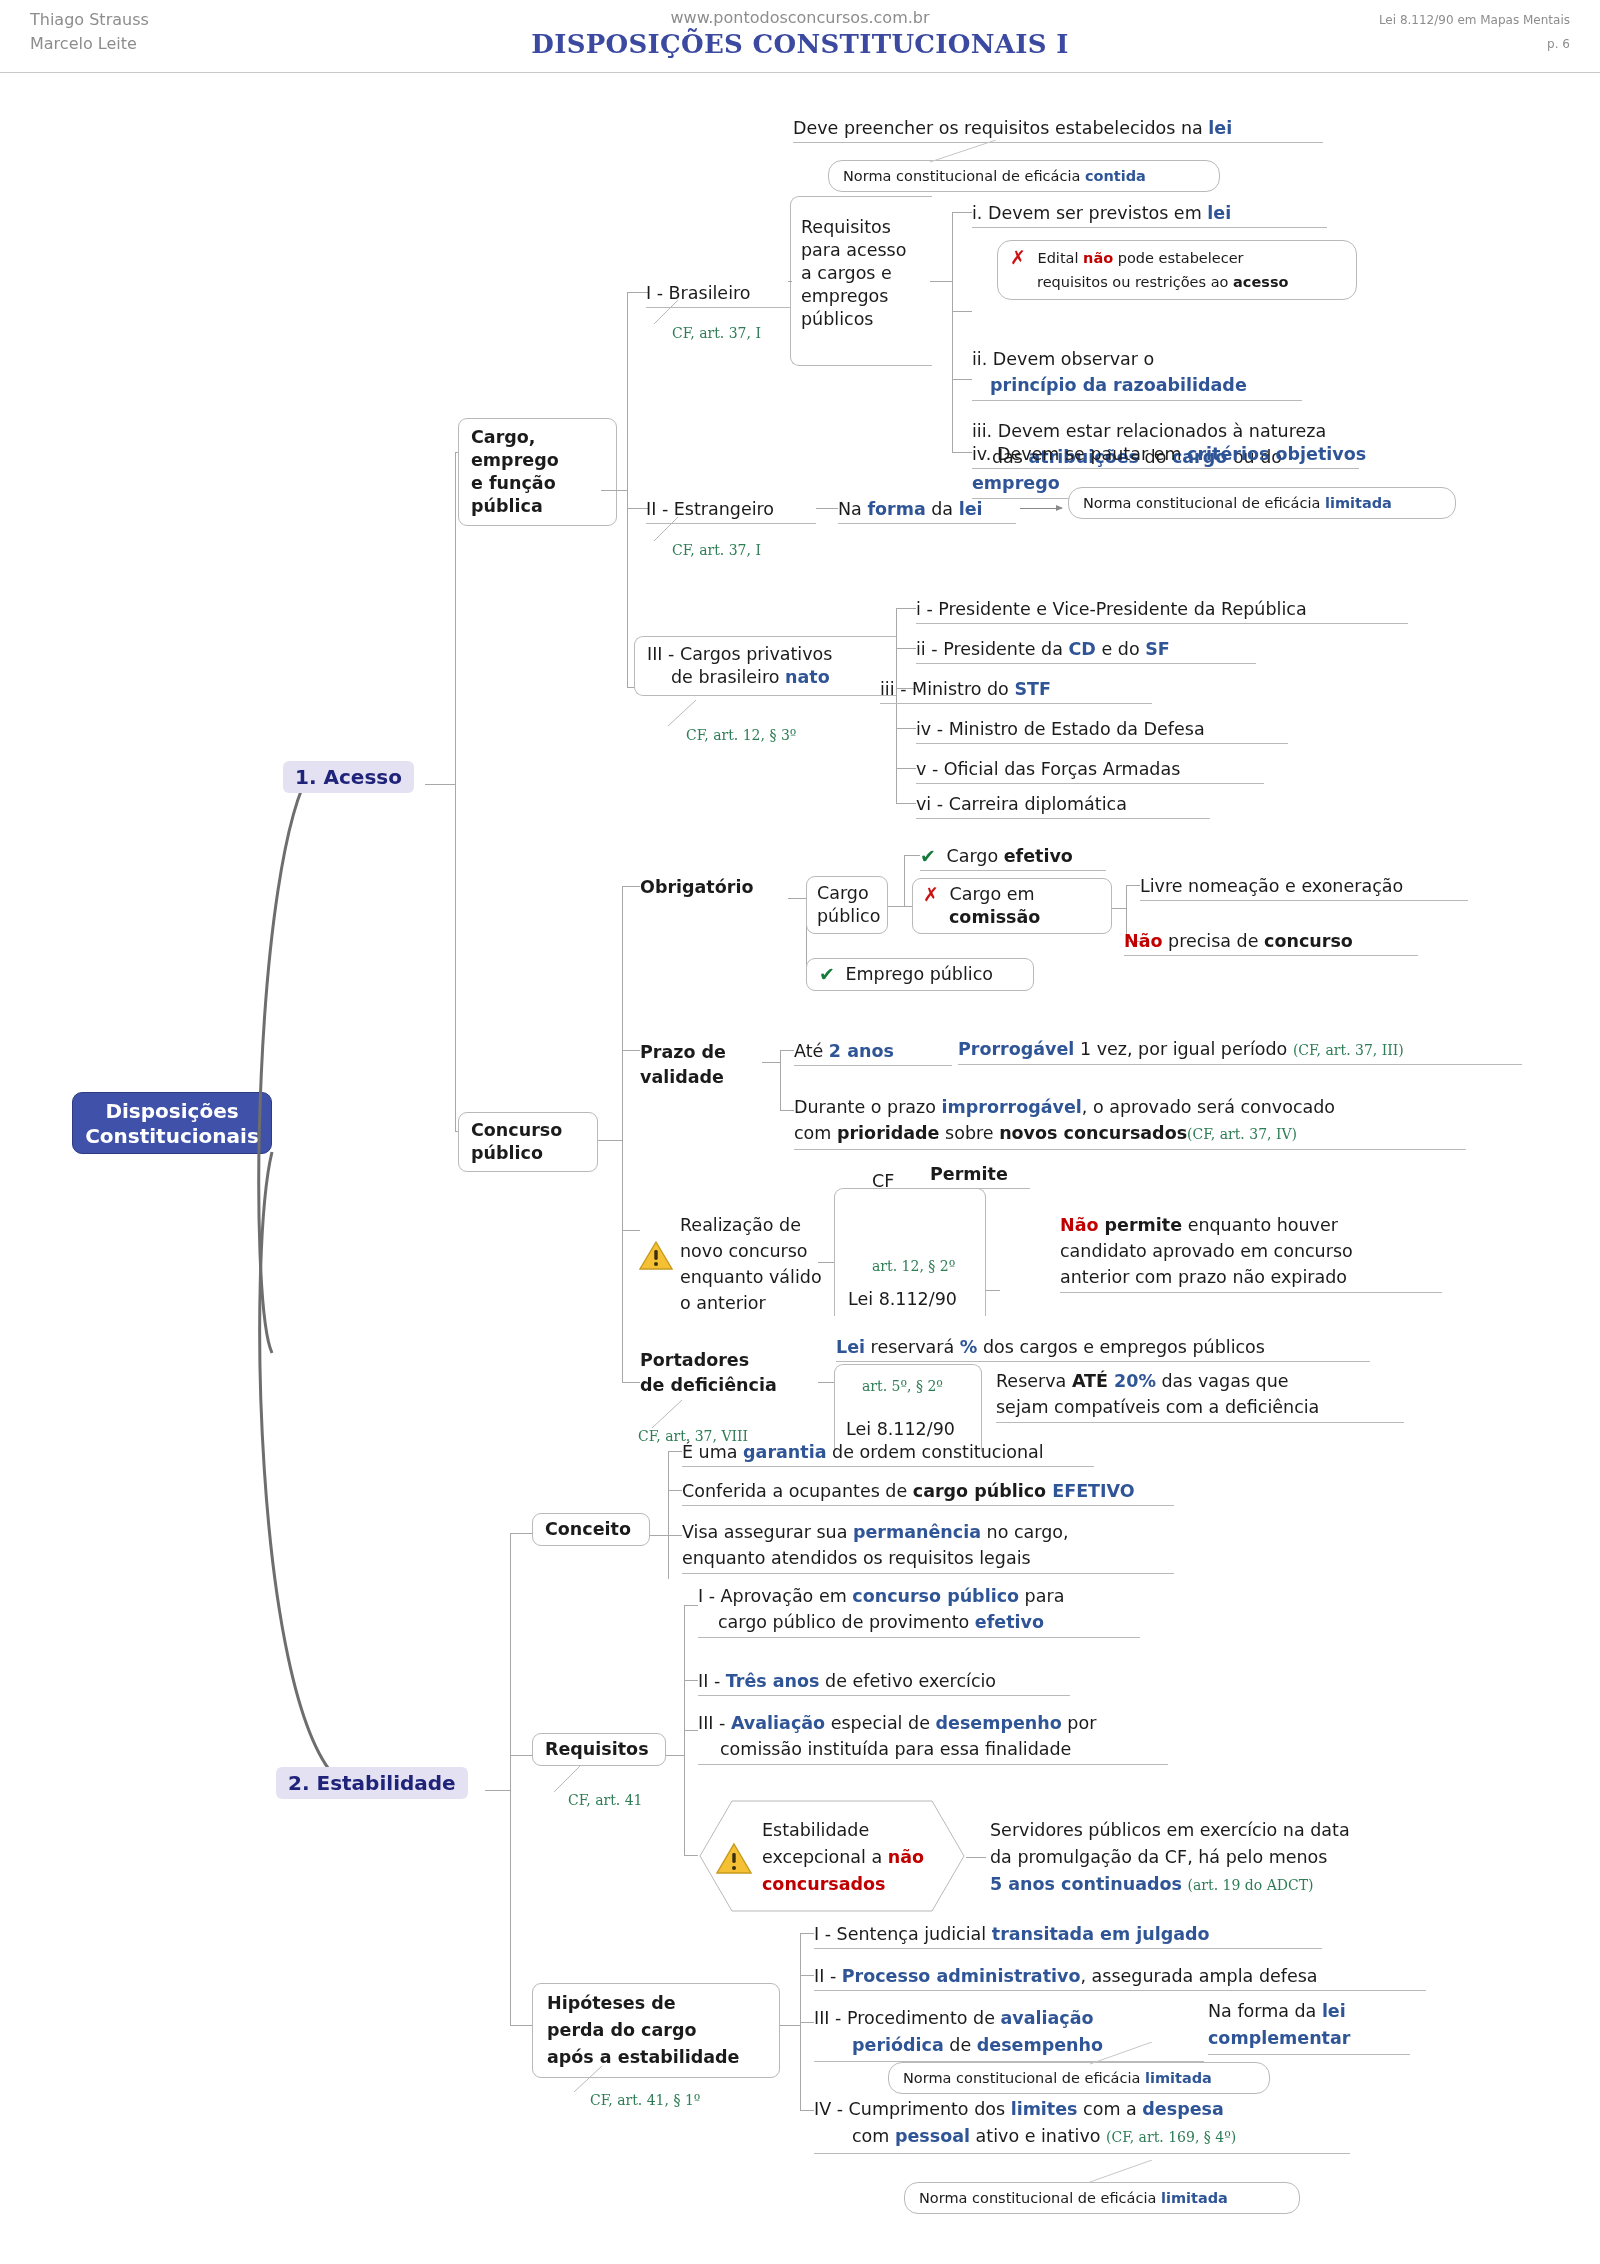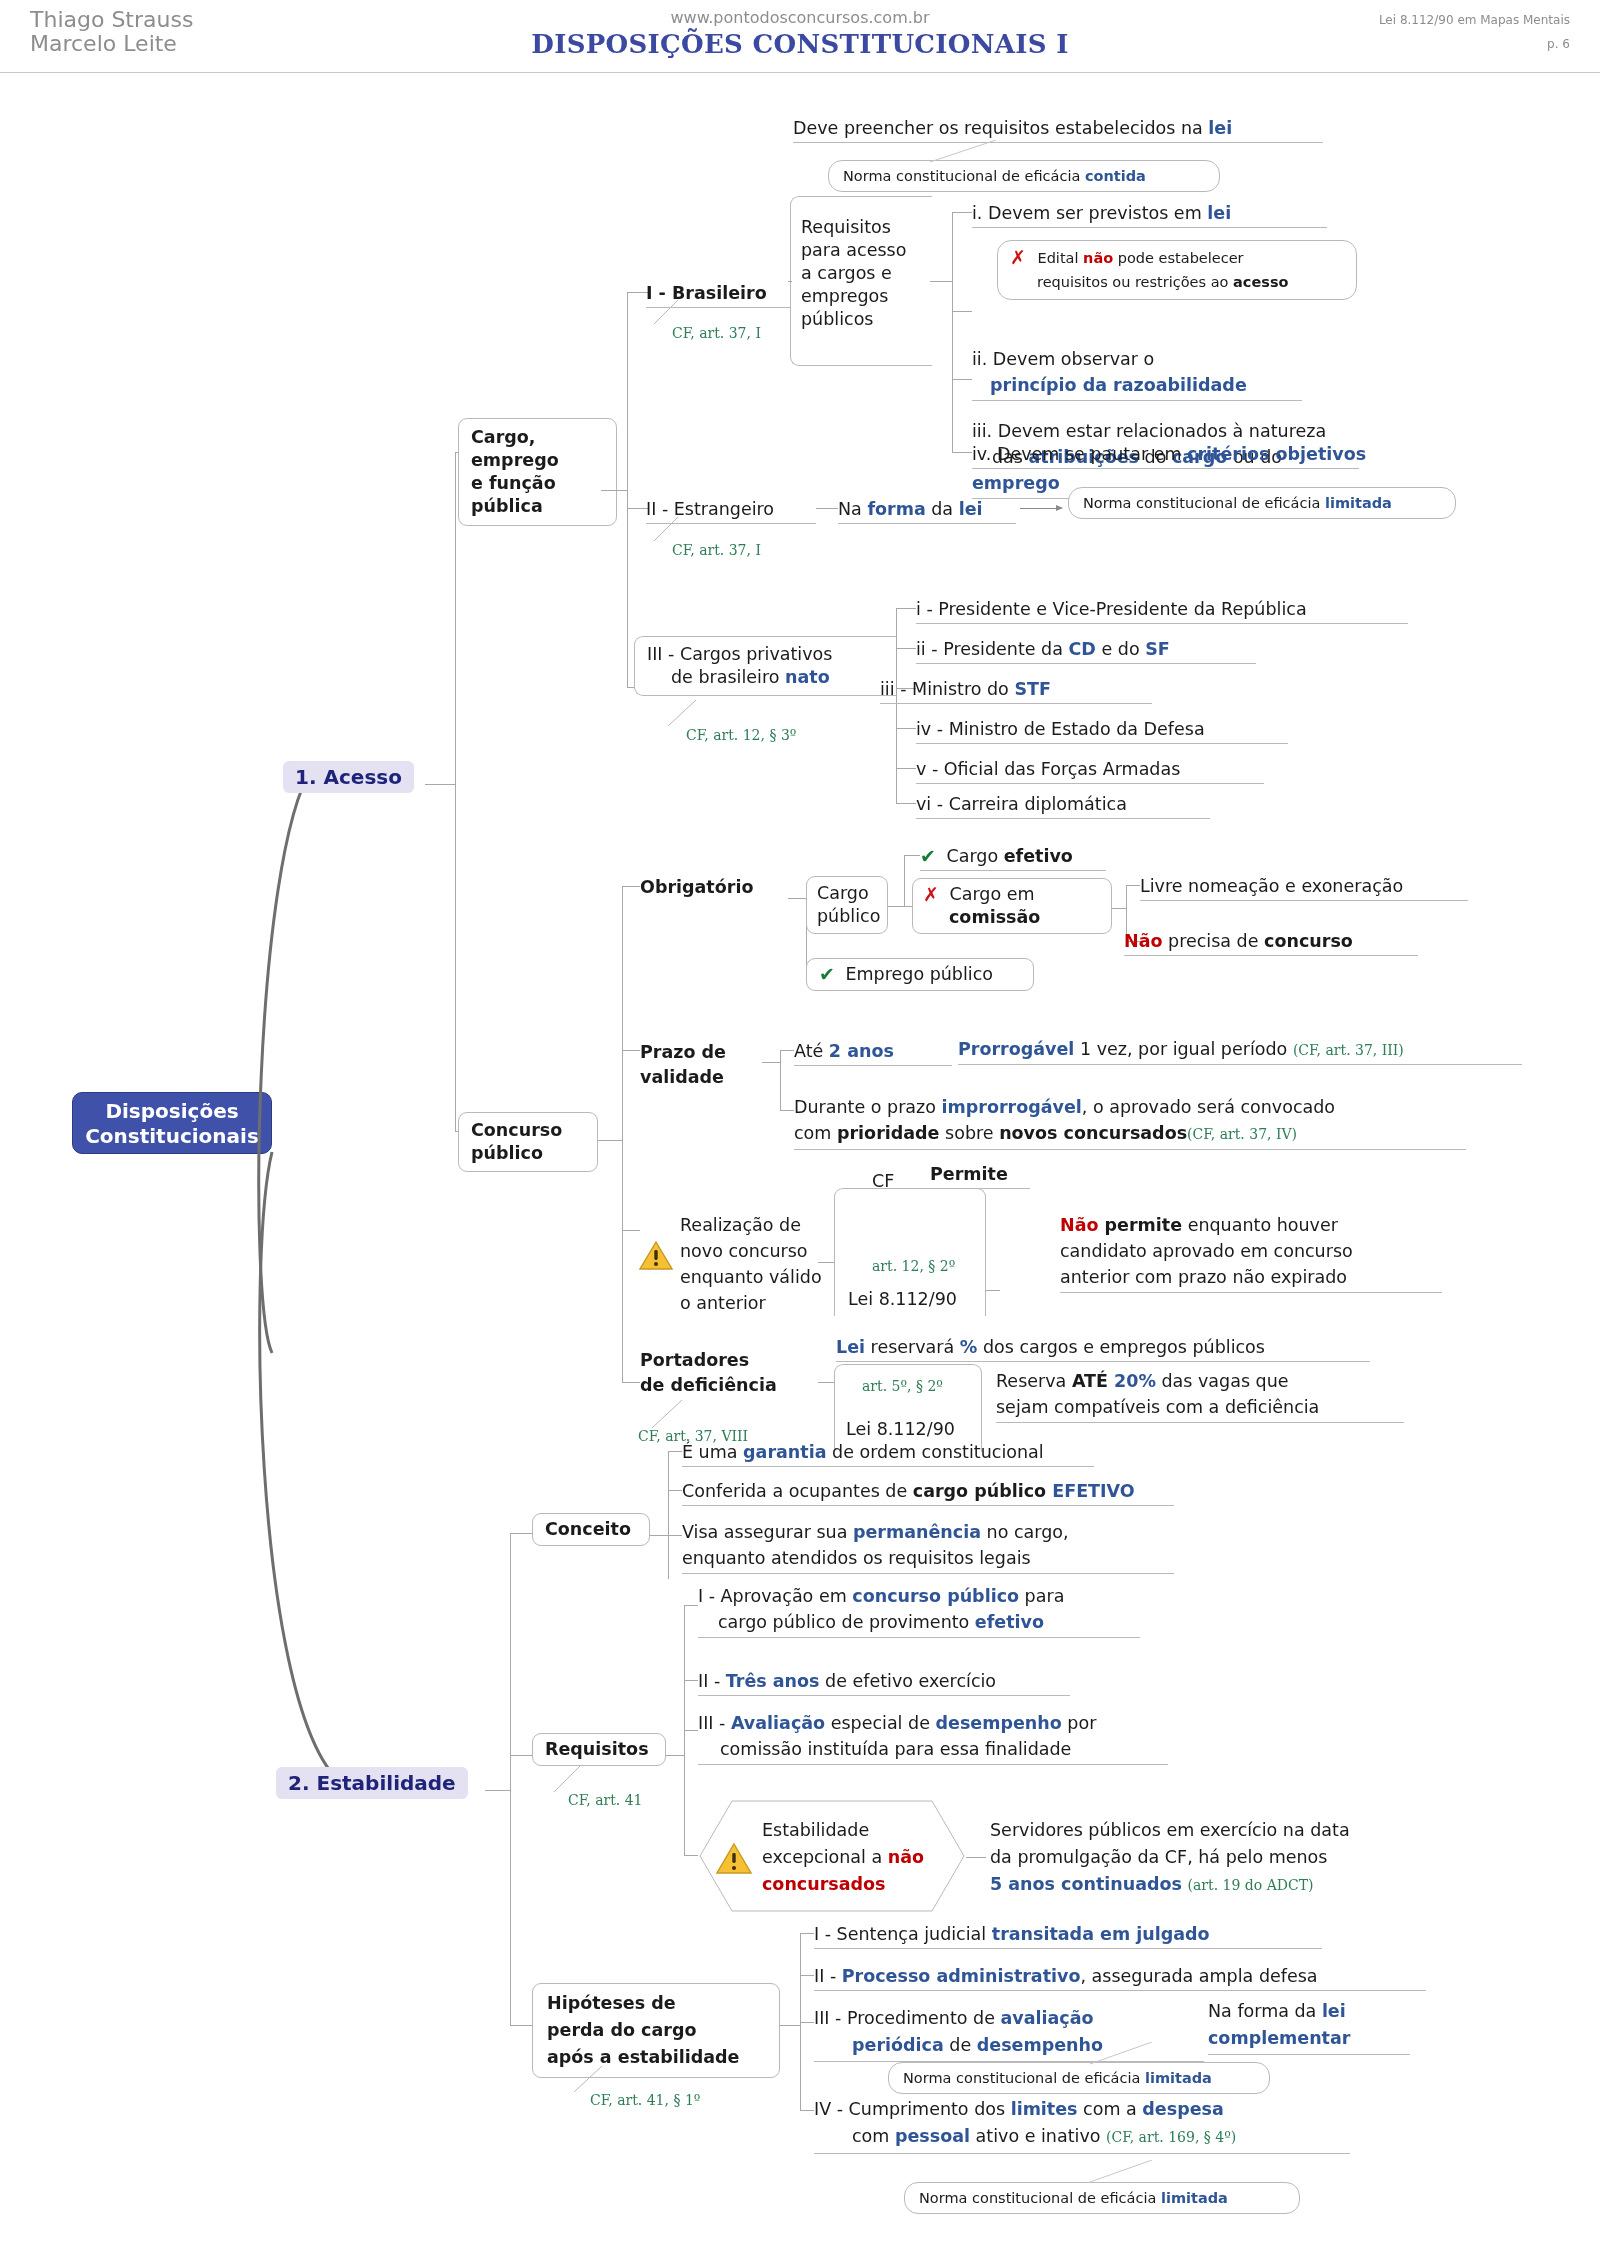--- a/index.html
+++ b/index.html
@@ -10,21 +10,21 @@
     font-family:"DejaVu Sans", sans-serif;
     color:#1b1b1b;
     position:relative;
     overflow:hidden;
   }
 
   
   #header { position:absolute; left:0; top:0; width:1600px; height:72px; }
   #hdr-rule { position:absolute; left:0; top:72px; width:1600px; height:1px;
               background:#c9c9c9; }
-  .hdr-author { position:absolute; left:30px; top:8px; font-size:22px;
+  .hdr-author { position:absolute; left:30px; top:8px; font-size:16px;
                 color:#8d8d8d; line-height:24px; }
   .hdr-site  { position:absolute; left:0; top:8px; width:1600px;
                text-align:center; font-size:16px; color:#8d8d8d; }
   .hdr-right { position:absolute; right:30px; top:8px; text-align:right;
                font-size:12px; color:#8d8d8d; line-height:24px; }
   #hdr-title { position:absolute; left:0; top:29px; width:1600px;
                text-align:center; font-size:26px; font-weight:bold;
                color:#3b4aa0; letter-spacing:.3px;
                font-family:"DejaVu Serif", serif; }
 
@@ -129,21 +129,21 @@
   <div class="b">e função</div>
   <div class="b">pública</div>
 </div>
 
 <div class="hl" style="left:601px; top:490px; width:26px;"></div>
 <div class="vl" style="left:627px; top:292px; height:395px;"></div>
 <div class="hl" style="left:627px; top:292px; width:22px;"></div>
 <div class="hl" style="left:627px; top:508px; width:22px;"></div>
 <div class="hl" style="left:627px; top:687px; width:22px;"></div>
 
-<div class="n ul" style="left:646px; top:282px; width:145px;font-weight:bold;">
+<div class="n ul" style="left:646px; top:282px; width:145px;">
   <span>I - Brasileiro</span>
 </div>
 <div class="cite" style="position:absolute;left:672px; top:325px;">CF, art. 37, I</div>
 <svg style="position:absolute;left:648px;top:300px;width:34px;height:26px;">
   <path d="M 30 0 L 6 24" stroke="#b9b9b9" stroke-width="1" fill="none"></path>
 </svg>
 
 <div class="box" style="left:790px; top:196px; width:142px; height:170px; border-right:none; border-radius:9px 0 0 9px;">
   <div style="padding-top:14px;">
     <div>Requisitos</div>

